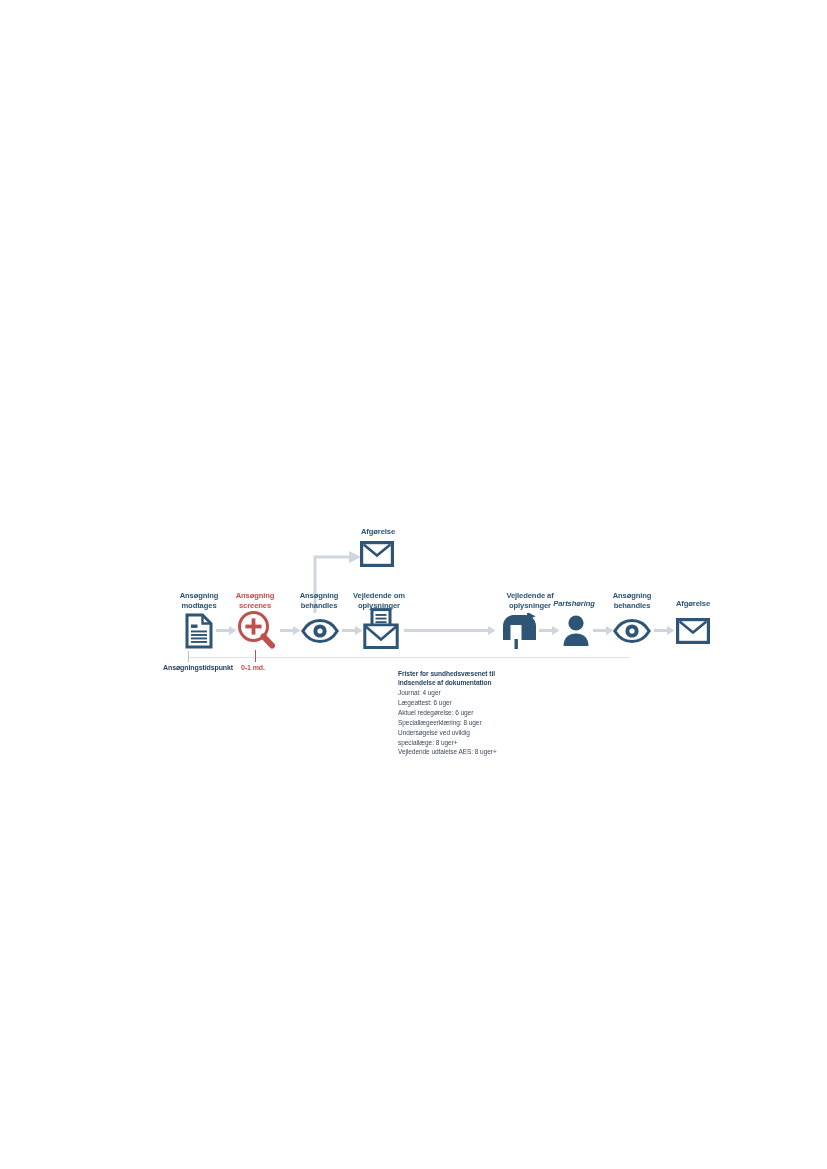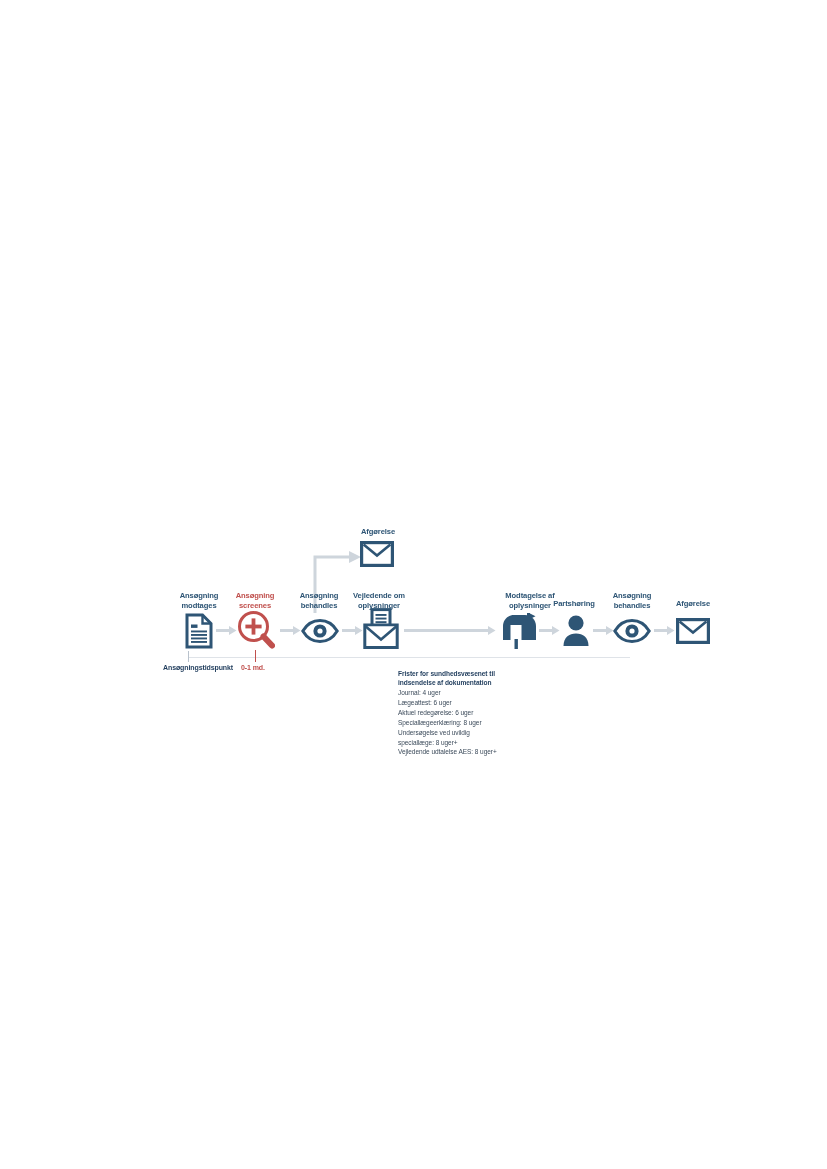--- a/index.html
+++ b/index.html
@@ -125,24 +125,24 @@
 
   <div class="node-label red" style="left:219px; top:572px; width:72px;">Ansøgning
 screenes</div>
 
   <div class="node-label" style="left:283px; top:572px; width:72px;">Ansøgning
 behandles</div>
 
   <div class="node-label" style="left:338px; top:572px; width:82px;">Vejledende om
 oplysninger</div>
 
-  <div class="node-label" style="left:489px; top:572px; width:82px;">Modtagelse af
+  <div class="node-label" style="left:489px; top:572px; width:82px;">Vejledende af
 oplysninger</div>
 
-  <div class="node-label" style="left:545px; top:580px; width:58px;">Partshøring</div>
+  <div class="node-label" style="left:545px; top:580px; width:58px;font-style:italic;">Partshøring</div>
 
   <div class="node-label" style="left:596px; top:572px; width:72px;">Ansøgning
 behandles</div>
 
   <div class="node-label" style="left:659px; top:580px; width:68px;">Afgørelse</div>
 
   <div class="icon-box" style="left:183px; top:593px; width:32px; height:38px;">
     <svg width="28" height="36" viewBox="0 0 28 36">
       <path d="M2,2 H17.5 L26,10.5 V34 H2 Z" fill="#ffffff" stroke="#2e5575" stroke-width="3"></path>
       <path d="M17.5,2 L17.5,10.5 L26,10.5" fill="none" stroke="#2e5575" stroke-width="2.4"></path>

